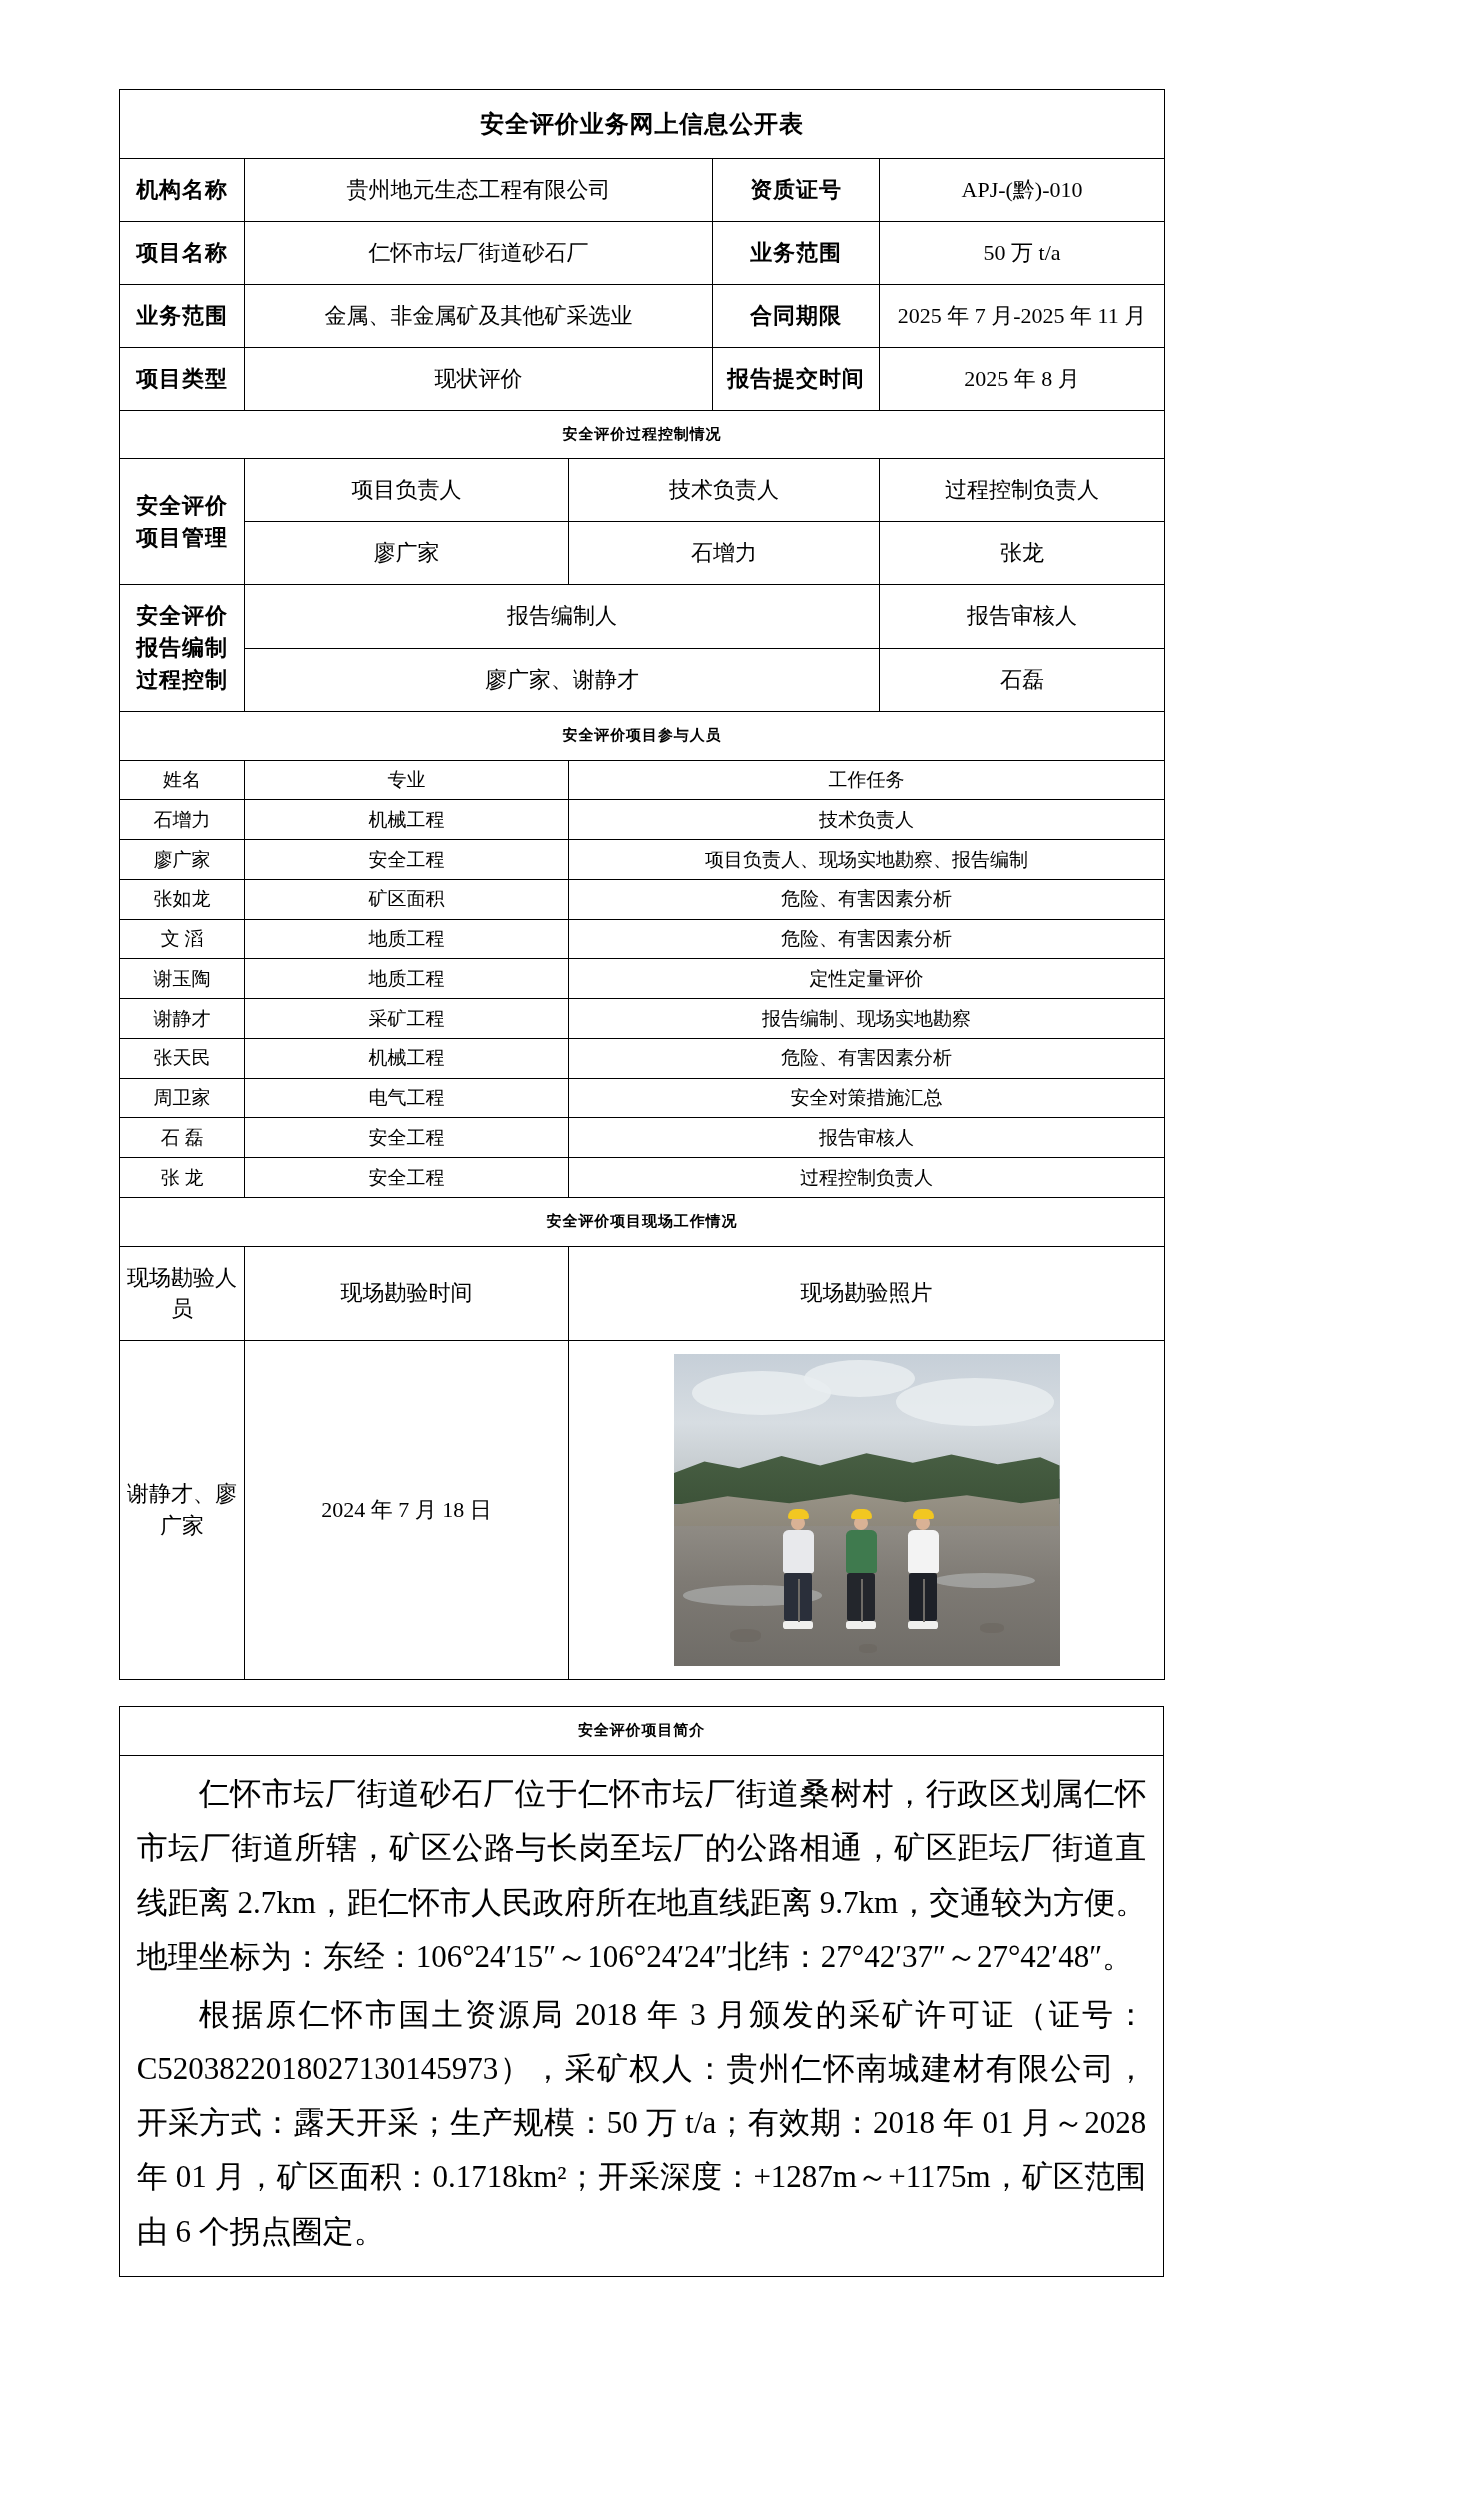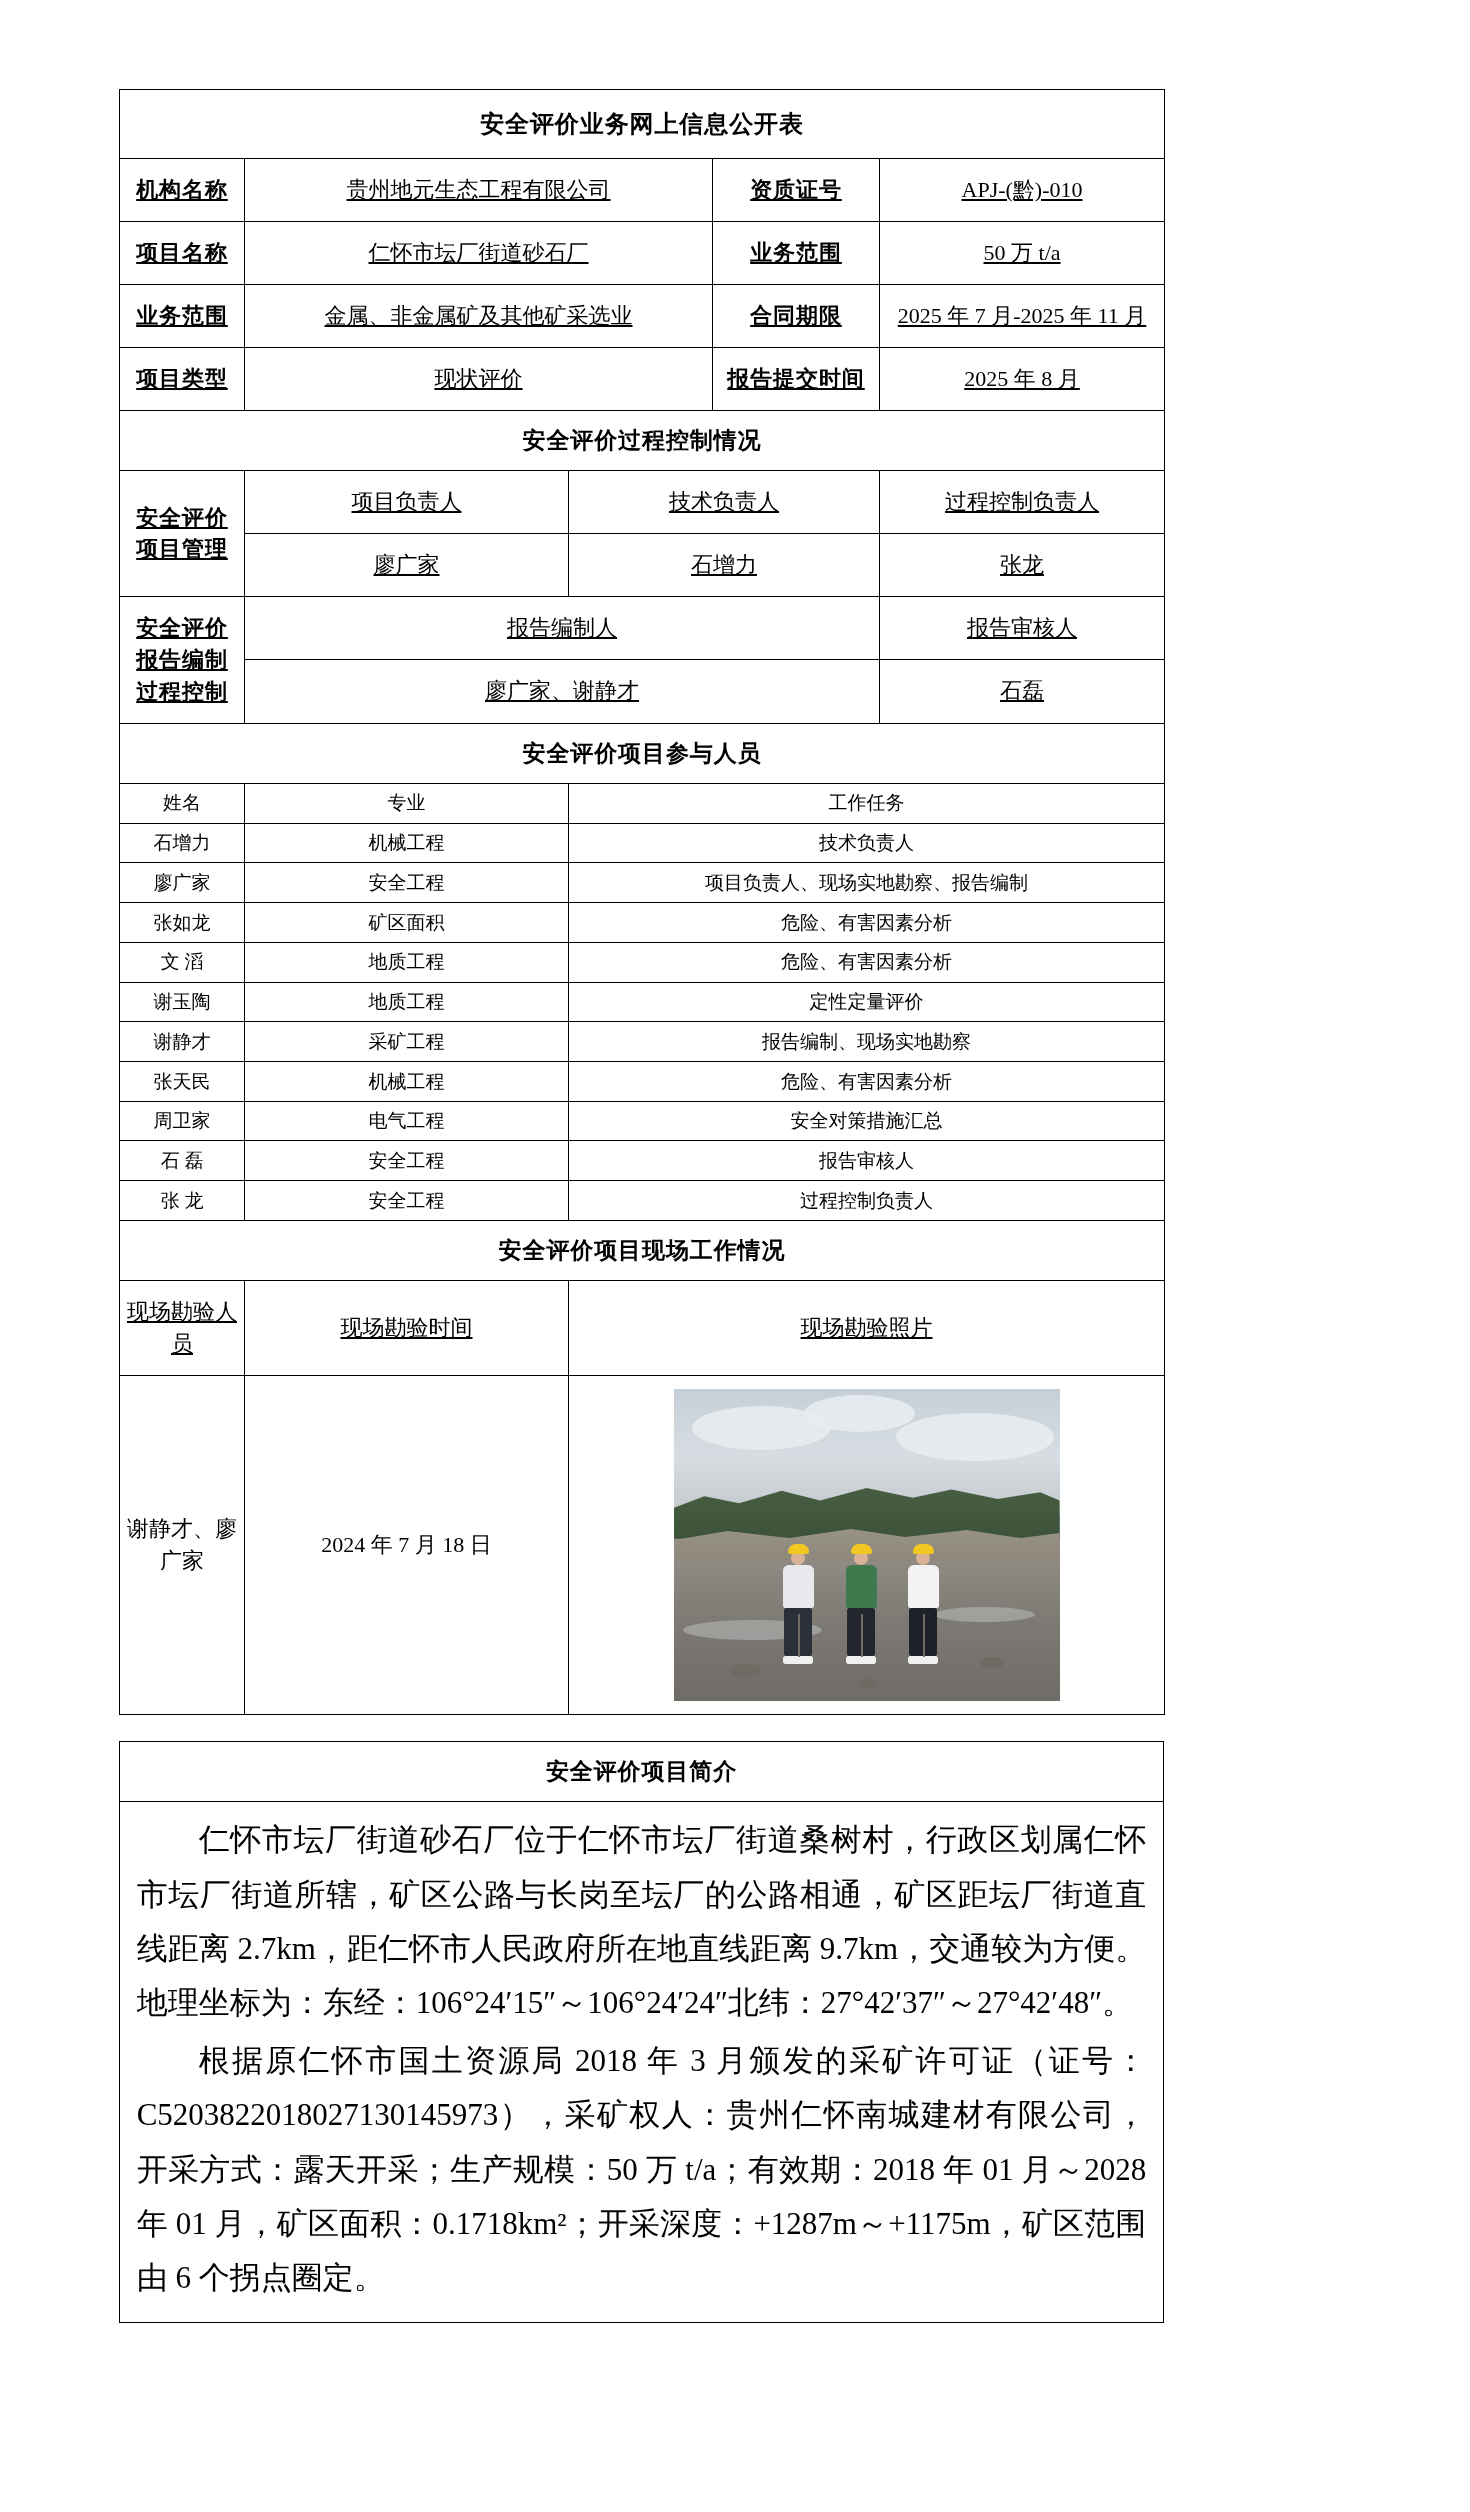--- a/index.html
+++ b/index.html
@@ -33,32 +33,31 @@
     padding: 7.4px 5.6px;
     line-height: 1.45;
   }
   .title-row td {
     font-size: 24px;
     font-weight: bold;
     padding: 16.7px 5.6px;
     letter-spacing: 0.9px;
   }
   .section-row td {
-    font-size: 23px;
+    font-size: 15px;
     font-weight: bold;
     padding: 13px 5.6px;
     letter-spacing: 0.9px;
   }
   .lbl {
     font-weight: bold;
     letter-spacing: 0.9px;
   }
   .tall td {
     padding: 15px 5.6px;
-    text-decoration: underline;
   }
   .people td {
     padding: 5.6px 5.6px;
     font-size: 19px;
   }
   .photo-cell {
     padding: 13px 5.6px;
   }
   .photo-wrap {
     width: 100%;

